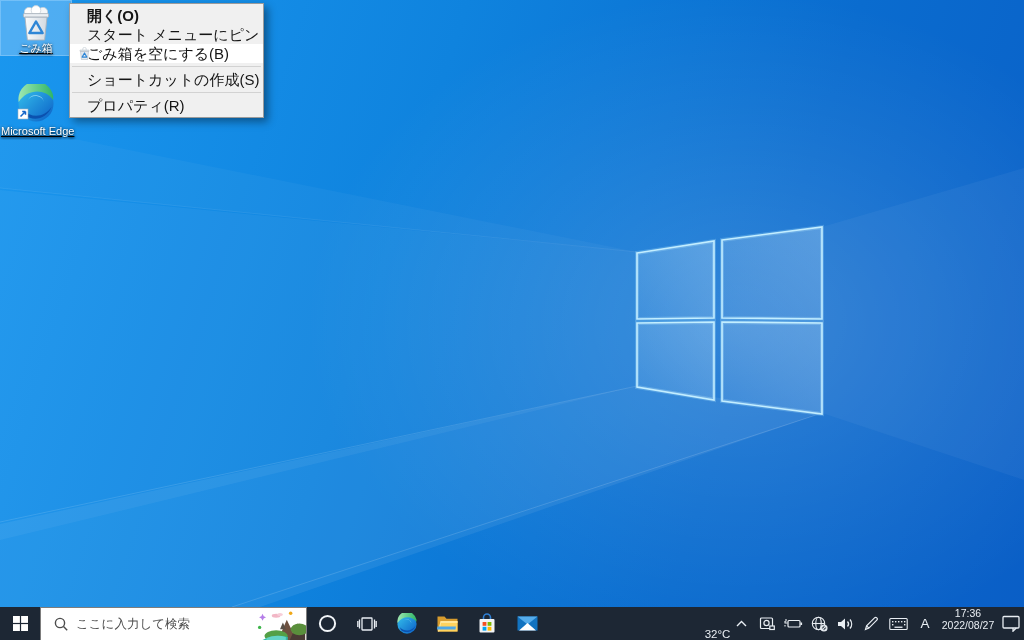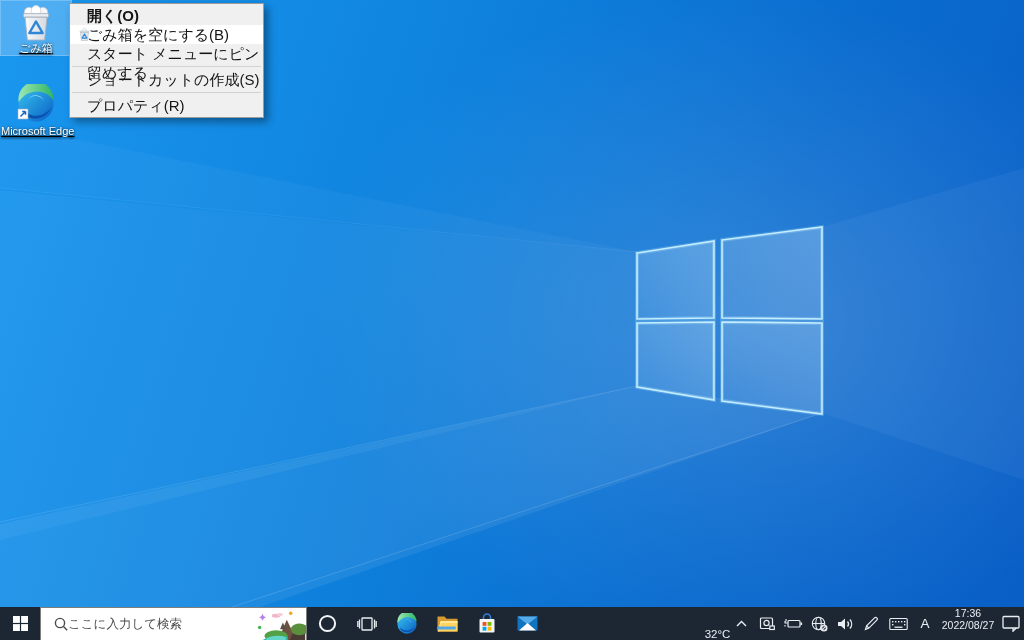--- a/index.html
+++ b/index.html
@@ -27,21 +27,21 @@
 
   
   .taskbar { position:absolute; left:0; bottom:0; width:1024px; height:33px;
     background:#1d2734; display:flex; align-items:stretch; z-index:10; color:#e9eef3; }
   .tb-btn { display:flex; align-items:center; justify-content:center; cursor:pointer; }
   .start { width:40px; }
   .searchbox { width:267px; background:#ffffff; display:flex; align-items:center;
     border:1px solid #7d7d7d; border-bottom:none; position:relative; cursor:text; }
   .searchbox .mag { margin-left:13px; flex:0 0 auto; }
   .searchbox input { border:none; outline:none; flex:1; font-size:12.5px; color:#1d4ed8;
-    margin-left:0; background:transparent; font-family:inherit; min-width:0; }
+    margin-left:8px; background:transparent; font-family:inherit; min-width:0; }
   .searchbox input::placeholder { color:#4c4c4c; opacity:1; }
   .highlights { width:52px; height:100%; flex:0 0 auto; overflow:hidden; }
   .appbtn { width:40px; }
   .tb-spacer { flex:1; }
   .tray { display:flex; align-items:stretch; font-size:11px; }
   .tray .tb-btn { width:26px; }
   .weather { display:flex; align-items:flex-end; gap:5px; padding:0 8px; }
   .weather .temp { font-size:11.5px; }
   .clock { width:60px; display:flex; flex-direction:column; align-items:center;
     font-size:10.5px; line-height:12px; cursor:pointer; }
@@ -126,30 +126,30 @@
       <g transform="translate(-14,6)">
         <rect x="-4" y="-1" width="10" height="10" fill="#ffffff" stroke="#9db0c0" stroke-width="0.6"></rect>
         <path d="M -1.5,6.5 L 3.5,1.5 M 3.5,1.5 L 0.2,1.5 M 3.5,1.5 L 3.5,4.8" stroke="#1464c8" stroke-width="1.5" fill="none"></path>
       </g>
     </svg>
     <div class="lbl">Microsoft Edge</div>
   </div>
 
   <div class="ctx">
     <div class="ctx-row default">開く(O)</div>
+    <div class="ctx-row">スタート メニューにピン留めする</div>
     <div class="ctx-row hovered">
       <svg class="mi" width="13" height="13" viewBox="0 0 36 36">
         <circle cx="18" cy="6" r="5" fill="#fff" stroke="#b9c2cb" stroke-width="1.5"></circle>
         <rect x="5.4" y="8.6" width="25.2" height="3.6" rx="1" fill="#eaeef2" stroke="#a9b2bc" stroke-width="1.5"></rect>
         <path d="M7 12.2 L29 12.2 L26.6 35 L9.4 35 Z" fill="#e3e8ee" stroke="#a9b2bc" stroke-width="1.5"></path>
         <path d="M18 16.5 L24.6 28 L11.4 28 Z" fill="none" stroke="#2e86d6" stroke-width="3.2" stroke-linejoin="round"></path>
       </svg>
       <span>ごみ箱を空にする(B)</span>
     </div>
-    <div class="ctx-row">スタート メニューにピン留めする</div>
     <div class="ctx-sep"></div>
     <div class="ctx-row">ショートカットの作成(S)</div>
     <div class="ctx-sep"></div>
     <div class="ctx-row">プロパティ(R)</div>
   </div>
 
   <div class="taskbar">
 
     <div class="tb-btn start">
       <svg width="15" height="15" viewBox="0 0 15 15">

